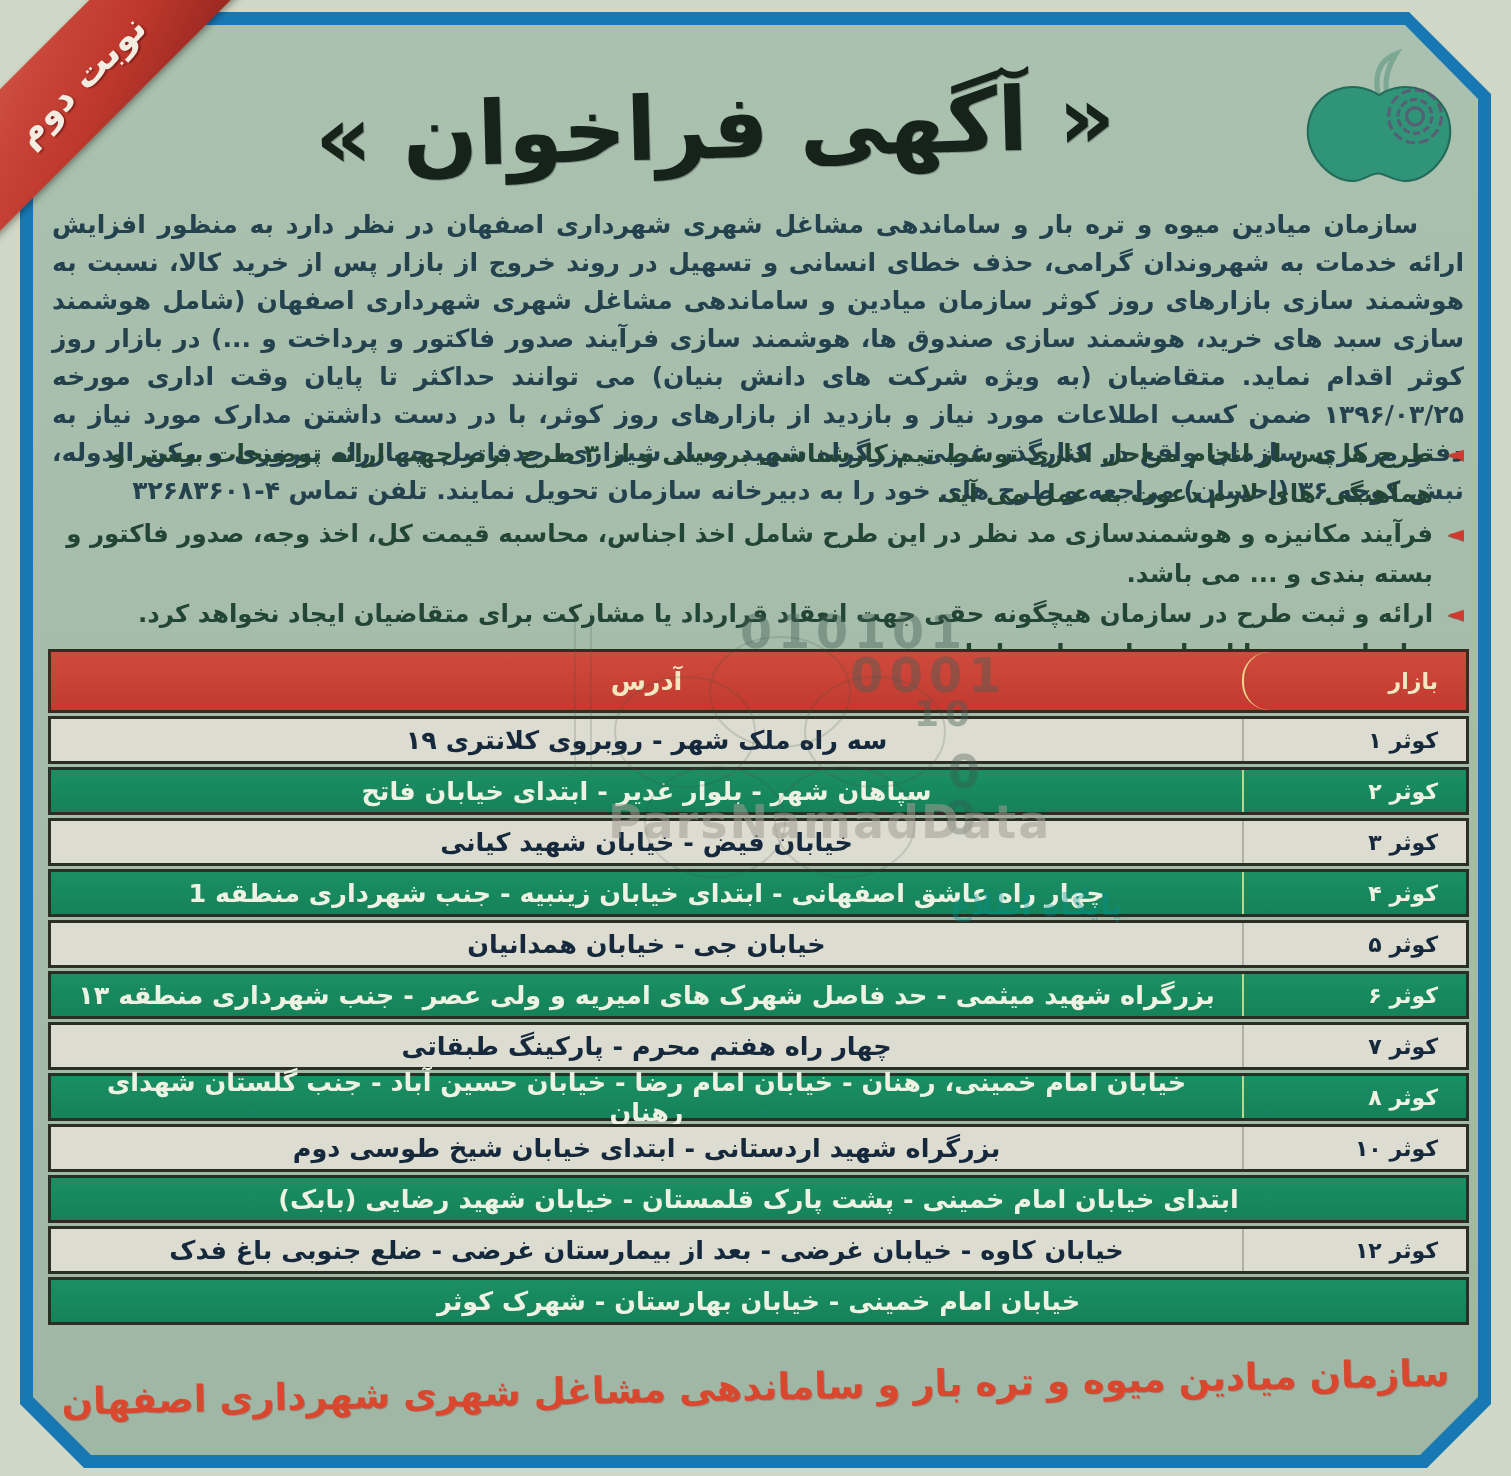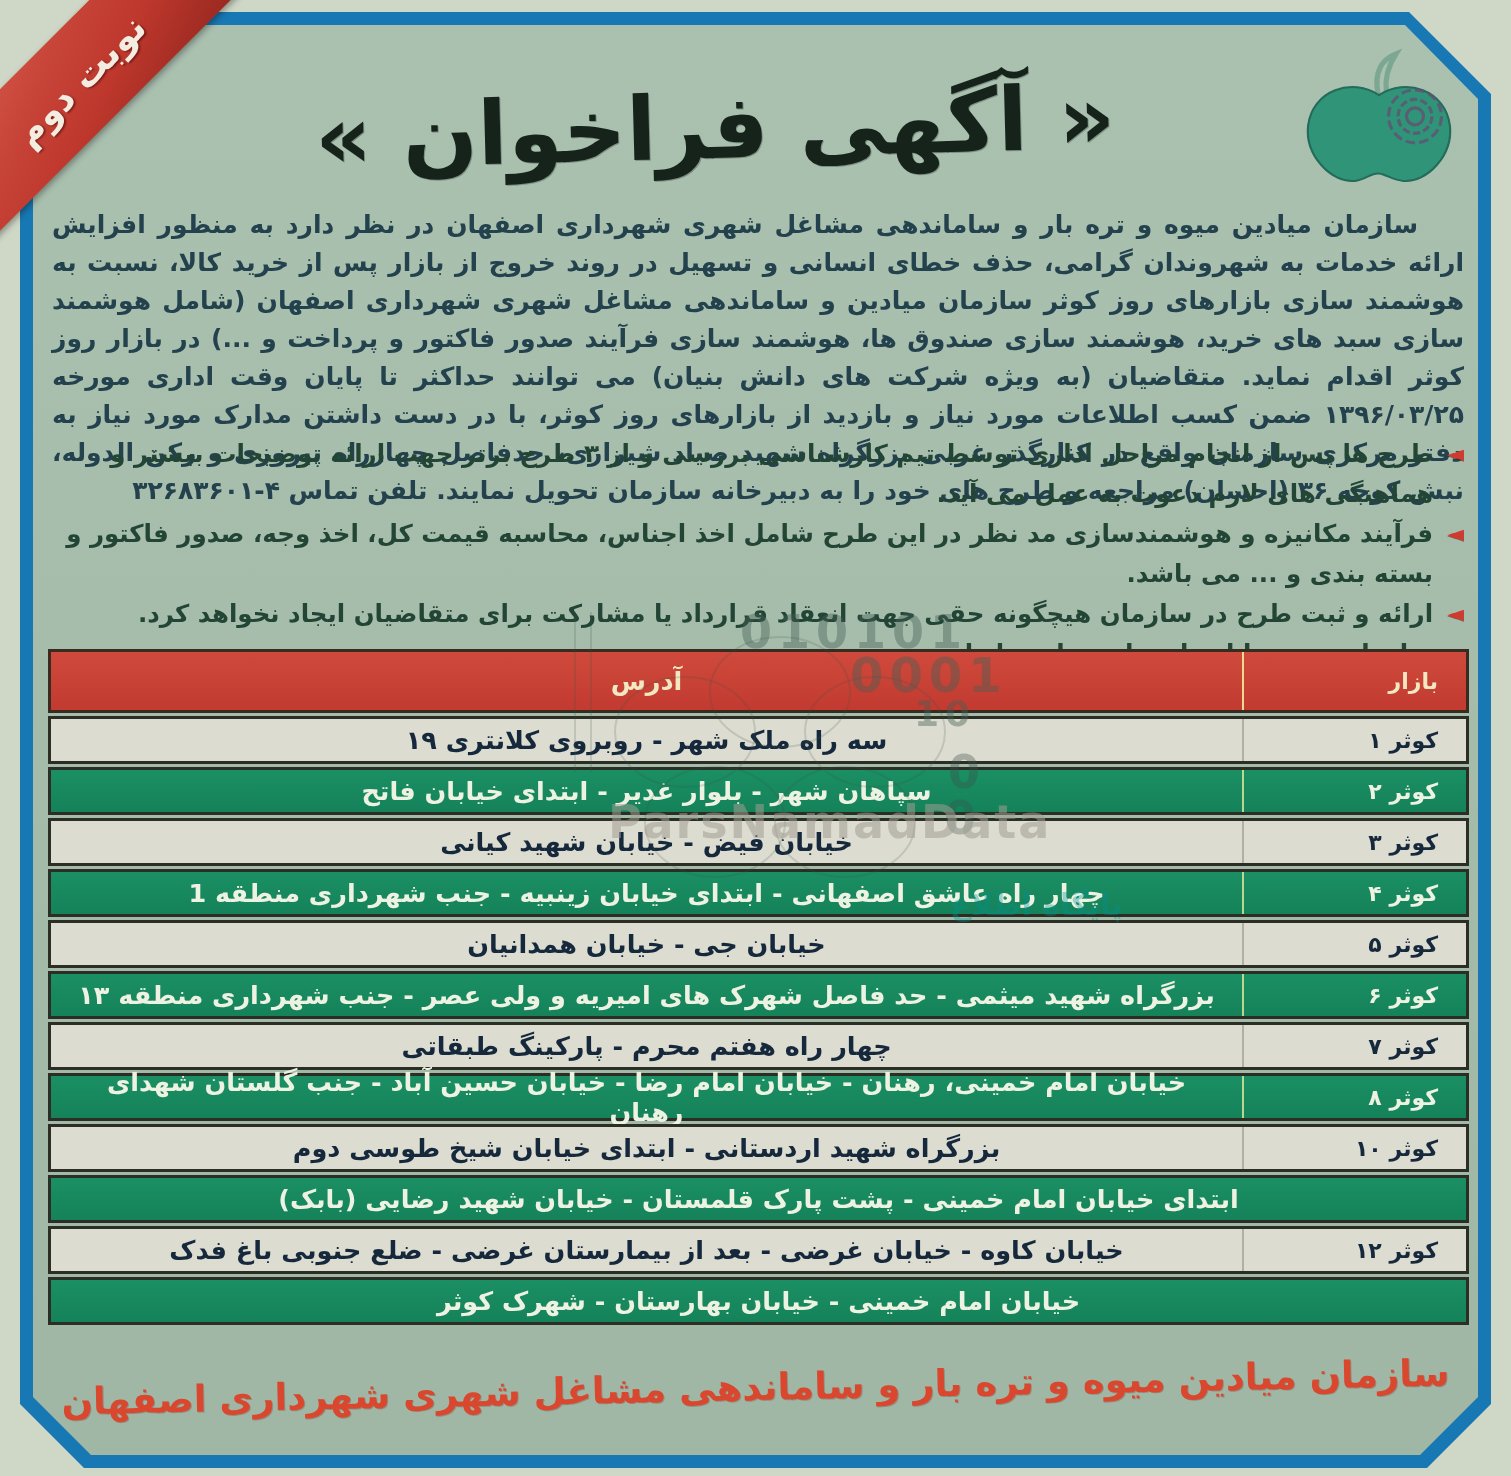--- a/index.html
+++ b/index.html
@@ -90,21 +90,21 @@
   .table{
     position:absolute;left:48px;top:649px;width:1421px;
     display:flex;flex-direction:column;gap:3px;direction:rtl;z-index:2;
   }
   .t-header{
     display:flex;height:64px;
     background:linear-gradient(#cf4a3c,var(--header-red));
     border:3px solid #3a2b20;
     color:#f1e8c2;
   }
-  .t-header .cell{font-size:29px;}
+  .t-header .cell{font-size:29px;border-radius:27px;}
   .t-body{display:flex;flex-direction:column;gap:3px;}
   .t-row{display:flex;height:48px;border:3px solid #2a2e24;}
   .t-row.white{background:var(--row-white);color:#16293c;}
   .t-row.green{background:linear-gradient(#1b8f64,var(--row-green));color:#edf2e2;}
   .cell{display:flex;align-items:center;font-weight:bold;}
   .cell.market{width:224px;padding-right:28px;font-size:22px;flex:0 0 auto;}
   .cell.address{flex:1;justify-content:center;font-size:25.5px;padding:0 18px;text-align:center;}
   .t-header .market{border-left:2px solid #ead98e;}
   .t-row.green .market{border-left:2px solid rgba(242,240,160,.75);}
   .t-row.white .market{border-left:2px solid rgba(110,110,100,.4);}

